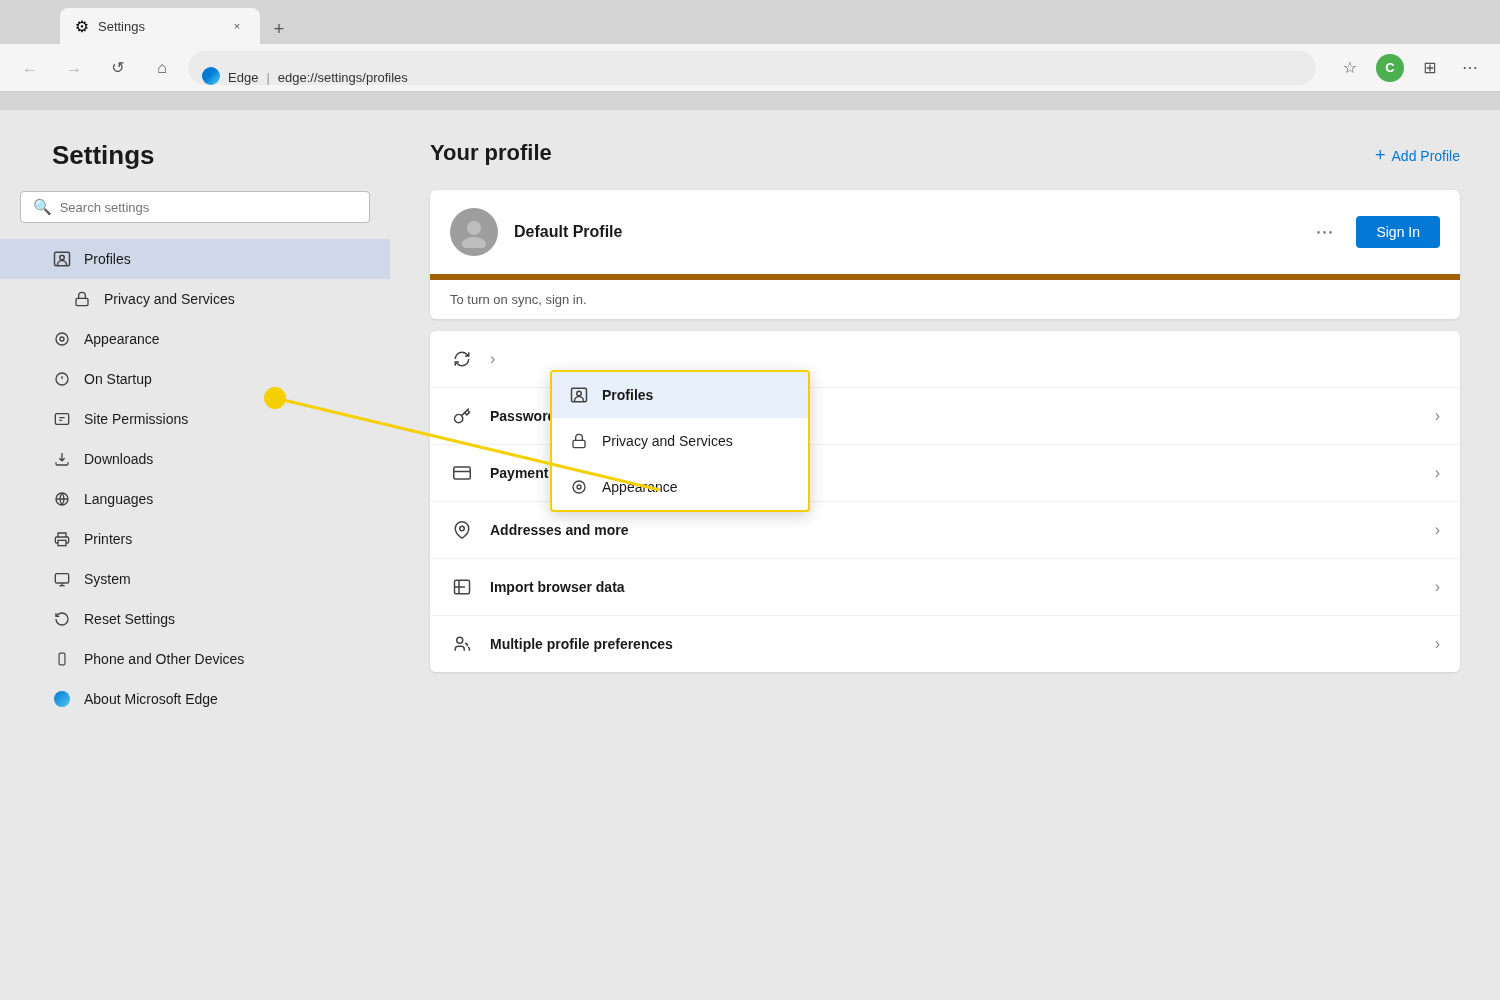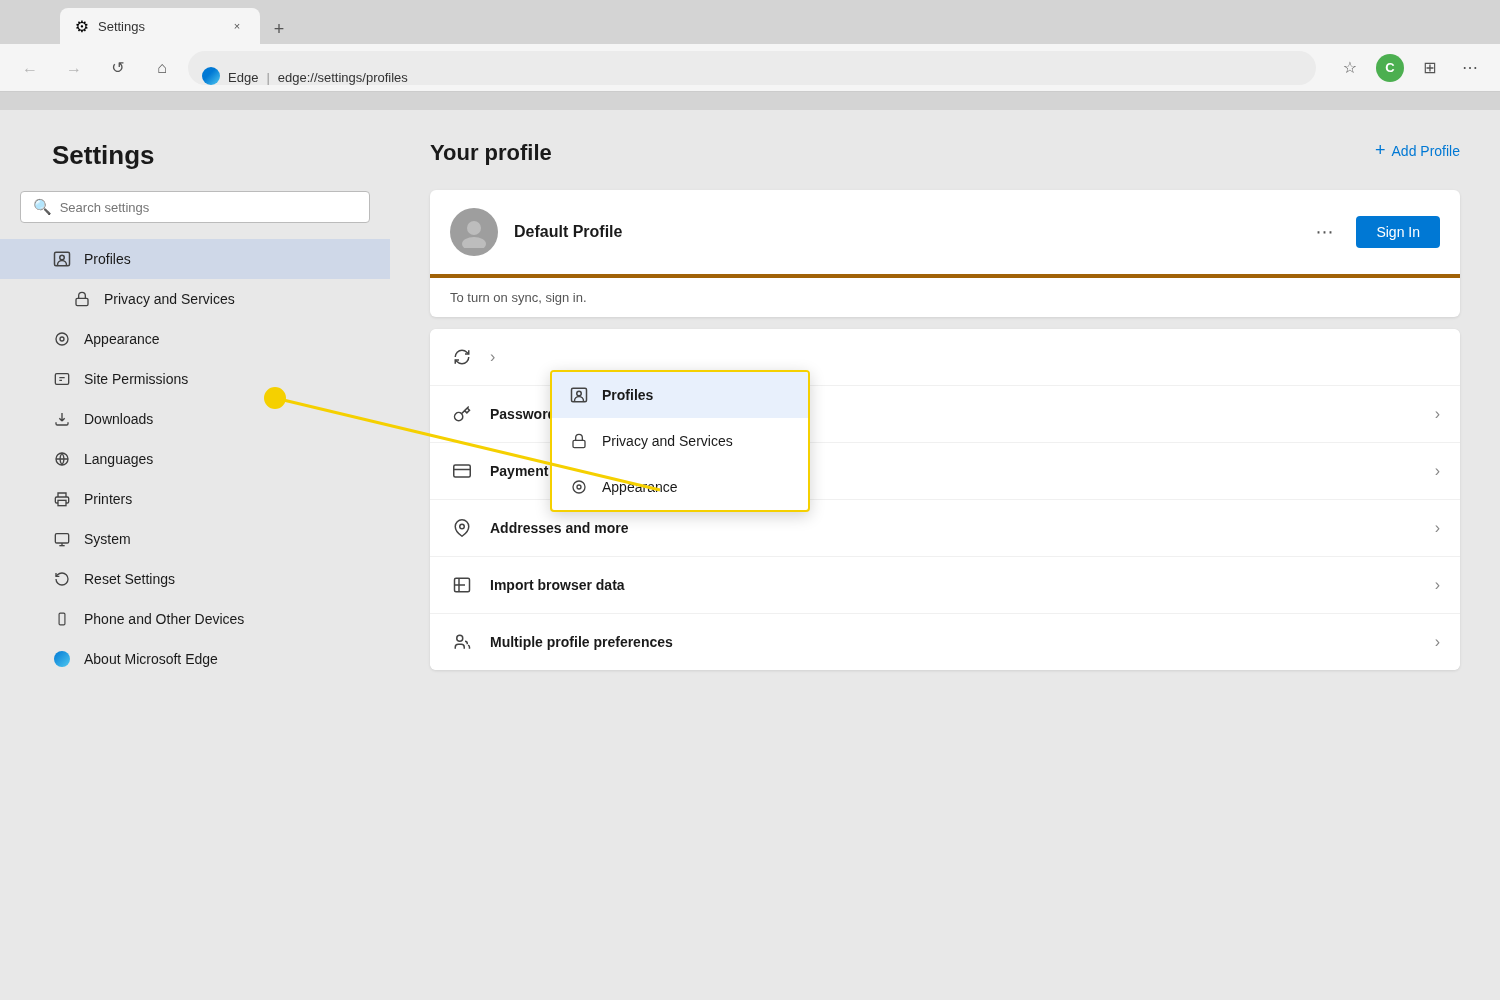--- a/index.html
+++ b/index.html
@@ -35,32 +35,32 @@
     .search-box { margin: 0 20px 16px 20px; display: flex; align-items: center; border: 1px solid #bbb; border-radius: 4px; background: white; padding: 6px 12px; gap: 8px; }
     .search-box input { border: none; outline: none; flex: 1; font-size: 13px; color: #555; background: transparent; }
 
     .nav-item { display: flex; align-items: center; padding: 10px 20px 10px 52px; cursor: pointer; gap: 12px; font-size: 14px; color: #1a1a1a; position: relative; }
     .nav-item.active { background: #cfd8e8; }
     .nav-item .nav-icon { width: 20px; height: 20px; display: flex; align-items: center; justify-content: center; color: #444; flex-shrink: 0; }
     .nav-item.sub { padding-left: 72px; font-size: 14px; }
 
     
     .content-area { flex: 1; padding: 30px 40px; background: #e8e8e8; overflow-y: auto; position: relative; }
-    .content-header { display: flex; align-items: flex-start; justify-content: space-between; margin-bottom: 24px; }
+    .content-header { display: flex; align-items: flex-end; justify-content: space-between; margin-bottom: 24px; }
     .page-title { font-size: 22px; font-weight: 600; color: #1a1a1a; }
     .add-profile-btn { display: flex; align-items: center; gap: 6px; color: #0078d4; font-size: 14px; cursor: pointer; font-weight: 500; }
 
     
     .profile-card { background: white; border-radius: 6px; padding: 0; margin-bottom: 12px; box-shadow: 0 1px 3px rgba(0,0,0,0.1); }
     .profile-main { display: flex; align-items: center; padding: 18px 20px; gap: 16px; }
     .profile-avatar { width: 48px; height: 48px; border-radius: 50%; background: #9e9e9e; display: flex; align-items: center; justify-content: center; flex-shrink: 0; }
     .profile-name { font-size: 16px; font-weight: 600; color: #1a1a1a; flex: 1; }
     .more-btn { width: 32px; height: 32px; border-radius: 50%; display: flex; align-items: center; justify-content: center; cursor: pointer; color: #555; font-size: 18px; }
     .sign-in-btn { background: #0078d4; color: white; border: none; border-radius: 4px; padding: 8px 20px; font-size: 14px; font-weight: 500; cursor: pointer; }
-    .sync-notice { border-top: 4px solid #a16207; padding: 12px 20px; font-size: 13px; color: #555; }
+    .sync-notice { border-top: 6px solid #a16207; padding: 12px 20px; font-size: 13px; color: #555; }
 
     
     .settings-item { display: flex; align-items: center; background: white; padding: 16px 20px; cursor: pointer; border-bottom: 1px solid #f0f0f0; gap: 16px; border-radius: 0; }
     .settings-item:first-child { border-radius: 6px 6px 0 0; }
     .settings-item:last-child { border-radius: 0 0 6px 6px; border-bottom: none; }
     .settings-items-group { background: white; border-radius: 6px; margin-bottom: 8px; overflow: hidden; box-shadow: 0 1px 3px rgba(0,0,0,0.1); }
     .item-icon { width: 24px; height: 24px; display: flex; align-items: center; justify-content: center; color: #444; flex-shrink: 0; font-size: 16px; }
     .item-label { flex: 1; font-size: 14px; font-weight: 600; color: #1a1a1a; }
     .chevron { color: #888; font-size: 16px; }
 
@@ -145,20 +145,30 @@
     <div class="nav-item">
       <span class="nav-icon">
         <svg width="16" height="16" viewBox="0 0 24 24" fill="none" stroke="#444" stroke-width="2">
             <circle cx="12" cy="12" r="3"></circle>
             <circle cx="12" cy="12" r="9"></circle>
           </svg>
       </span>
       <span>Appearance</span>
     </div>
 
+    <div class="nav-item">
+      <span class="nav-icon">
+        <svg width="16" height="16" viewBox="0 0 24 24" fill="none" stroke="#444" stroke-width="2">
+            <circle cx="12" cy="12" r="9"></circle>
+            <line x1="12" y1="8" x2="12" y2="12"></line>
+            <line x1="12" y1="16" x2="12.01" y2="16"></line>
+          </svg>
+      </span>
+      <span>On Startup</span>
+    </div>
 
 
     <div class="nav-item">
       <span class="nav-icon">
         <svg width="16" height="16" viewBox="0 0 24 24" fill="none" stroke="#444" stroke-width="2">
             <rect x="2" y="4" width="20" height="16" rx="2"></rect>
             <path d="M8 10h8M8 14h4"></path>
           </svg>
       </span>
       <span>Site Permissions</span>

